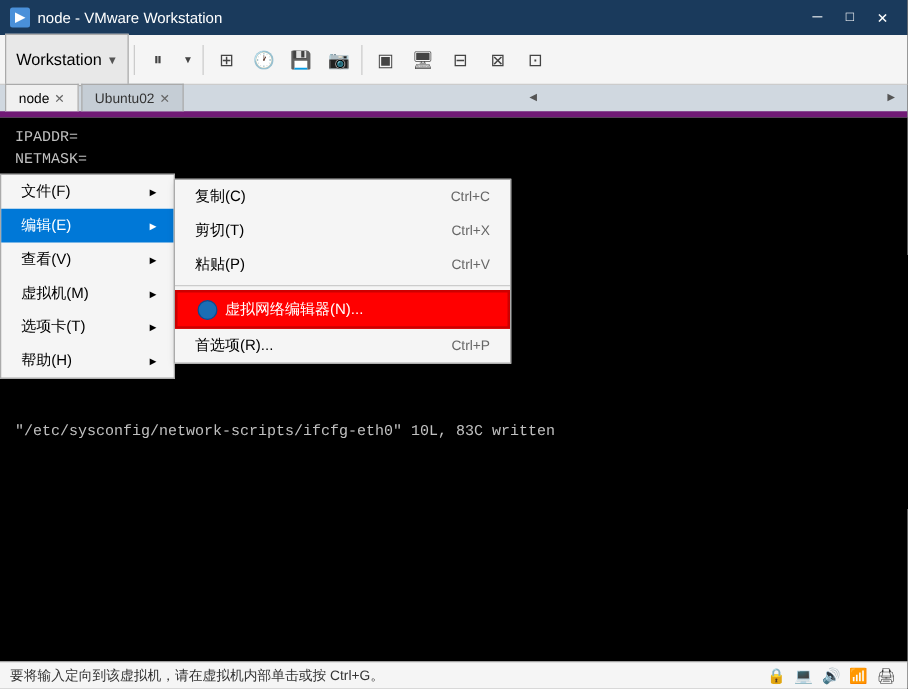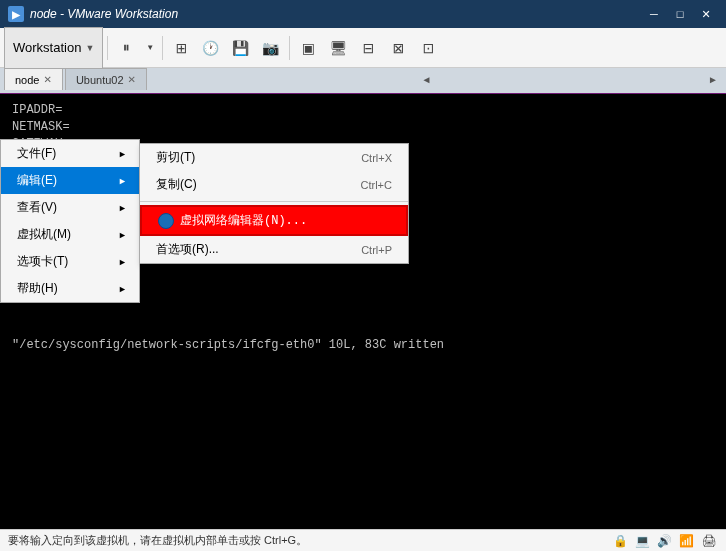--- a/index.html
+++ b/index.html
@@ -33,21 +33,20 @@
       align-items: center;
       justify-content: center;
       font-size: 10px;
       color: white;
       font-weight: bold;
       flex-shrink: 0;
     }
     .title-bar-text {
       flex: 1;
       font-size: 12px;
-      font-style: italic;
     }
     .title-bar-controls {
       display: flex;
       gap: 2px;
     }
     .title-btn {
       width: 24px;
       height: 20px;
       background: transparent;
       border: none;
@@ -114,22 +113,23 @@
       justify-content: center;
       font-size: 8px;
       color: #444;
     }
 
     
     .tab-bar {
       background: #d0d8e0;
       height: 26px;
       display: flex;
+      align-items: flex-end;
       padding: 0 4px;
-      border-bottom: 1px solid #701a75;
+      border-bottom: 5px solid #701a75;
     }
     .tab {
       padding: 3px 10px;
       background: #c5cdd5;
       border: 1px solid #aaa;
       border-bottom: none;
       cursor: pointer;
       font-size: 11px;
       color: #333;
       display: flex;
@@ -402,29 +402,33 @@
         <span class="submenu-arrow">►</span>
       </div>
       <div class="main-menu-item">
         <span>帮助(H)</span>
         <span class="submenu-arrow">►</span>
       </div>
     </div>
 
     <div class="edit-submenu">
       <div class="submenu-item">
+        <span>复制(C)</span>
+        <span class="shortcut">Ctrl+C</span>
+      </div>
+      <div class="submenu-item">
         <span>剪切(T)</span>
         <span class="shortcut">Ctrl+X</span>
       </div>
       <div class="submenu-item">
-        <span>复制(C)</span>
-        <span class="shortcut">Ctrl+C</span>
+        <span>粘贴(P)</span>
+        <span class="shortcut">Ctrl+V</span>
       </div>
       <div class="submenu-separator"></div>
-      <div class="submenu-item highlighted" style="display:flex;align-items:flex-end;font-family:Liberation Mono, monospace;">
+      <div class="submenu-item highlighted" style="display:flex;align-items:flex-end;">
         <span style="display:flex;align-items:center;">
           <span class="globe-icon"></span>
           <span>虚拟网络编辑器(N)...</span>
         </span>
         <span class="shortcut"></span>
       </div>
       <div class="submenu-item">
         <span>首选项(R)...</span>
         <span class="shortcut">Ctrl+P</span>
       </div>

